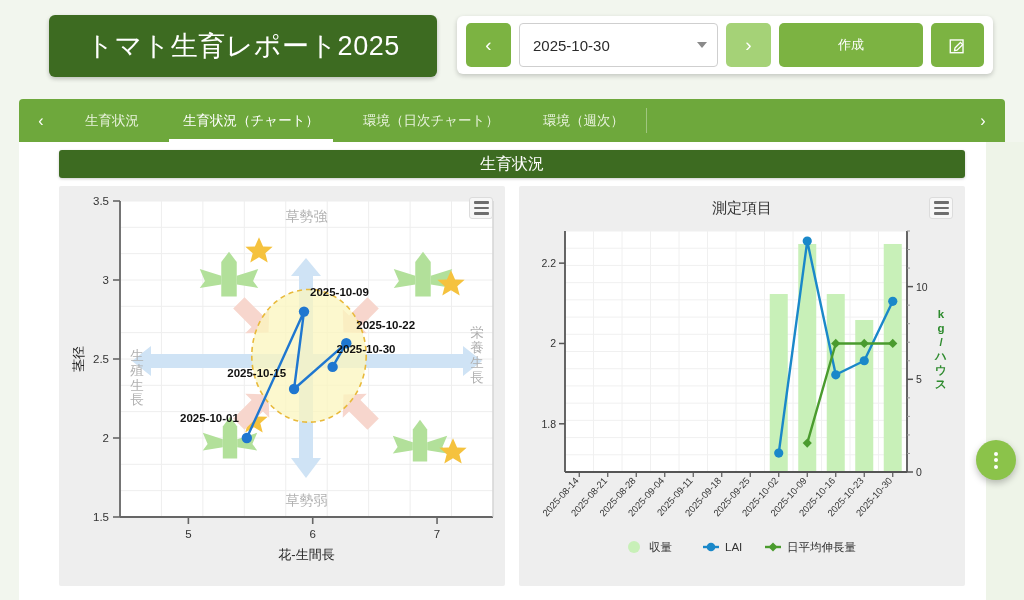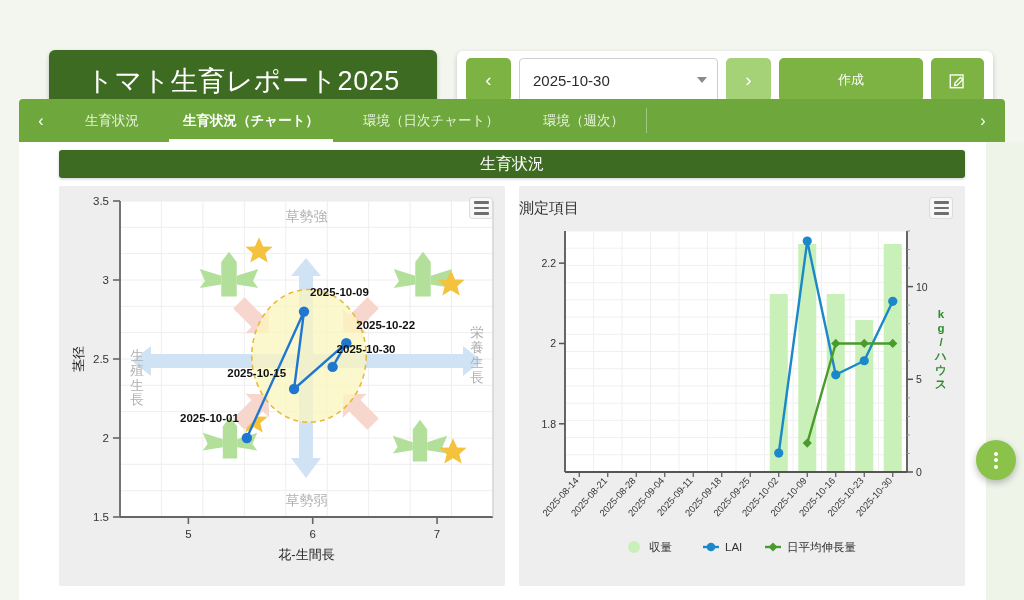--- a/index.html
+++ b/index.html
@@ -7,21 +7,21 @@
   html, body {
     margin: 0; padding: 0;
     width: 1024px; height: 600px;
     overflow: hidden;
     font-family: "Liberation Sans", "DejaVu Sans", sans-serif;
     background: #f2f6ee;
   }
   #app { position: relative; width: 1024px; height: 600px; background: #f2f6ee; }
 
   
-  .topbar { position: absolute; left: 0; top: 0; width: 832px; height: 90px; margin-top: 35px; }
+  .topbar { position: absolute; left: 0; top: 0; width: 832px; height: 90px; }
   .title-chip {
     position: absolute; left: 49px; top: 15px; width: 388px; height: 62px;
     background: #3d6b21; border-radius: 6px;
     box-shadow: 0 2px 4px rgba(0,0,0,.22);
     display: flex; align-items: center; justify-content: center;
   }
   .title-chip span { color: #ffffff; font-size: 27px; letter-spacing: .5px; white-space: nowrap; }
 
   .toolbar {
     position: absolute; left: 457px; top: 16px; height: 58px;
@@ -54,42 +54,42 @@
     background: #6ea83c; border-radius: 4px 4px 0 0;
     display: flex; align-items: stretch; overflow: hidden;
   }
   .tab-arrow { width: 44px; display:flex; align-items:center; justify-content:center;
                color:#fff; font-size:16px; cursor:pointer; flex:0 0 auto; }
   .tab-scroll { flex: 1; display: flex; align-items: stretch; overflow: hidden; }
   .tab {
     flex: 0 0 auto; padding: 0 22px; display: flex; align-items: center; justify-content: center;
     color: #e8f2dc; font-size: 13.5px; white-space: nowrap; cursor: pointer; position: relative;
   }
-  .tab.active { color: #ffffff; font-weight: bold; }
+  .tab.active { color: #ffffff; font-weight: normal; }
   .tab.active::after {
     content: ""; position: absolute; left: 8px; right: 8px; bottom: 0; height: 3px; background: #ffffff;
   }
   .tab-divider { width:1px; background: rgba(255,255,255,.35); margin: 9px 0; flex: 0 0 auto; }
 
   
   .panel {
     position: absolute; left: 19px; top: 142px; width: 986px; height: 458px;
     background: #ffffff;
   }
   .section-head {
     position: absolute; left: 40px; top: 8px; width: 906px; height: 28px;
     background: #3d6b21; border-radius: 3px; color:#fff;
     display:flex; align-items:center; justify-content:center; font-size:16px;
     box-shadow: 0 1px 3px rgba(0,0,0,.2);
   }
   .charts-row { position:absolute; left:40px; top:44px; width:906px; height:400px; display:flex; gap:14px; }
   .chart-card { background:#eeeeee; border-radius:2px; position:relative; }
   .chart-card.left  { width: 446px; height: 400px; }
   .chart-card.right { width: 446px; height: 400px; }
-  .chart-title { position:absolute; top:13px; left:0; right:0; text-align:left; font-size:15px; color:#333; }
+  .chart-title { position:absolute; top:13px; left:0; right:0; text-align:center; font-size:15px; color:#333; }
   .hamburger {
     position:absolute; top:11px; right:12px; width:24px; height:22px; background:#f7f7f7;
     border:1px solid #dcdcdc; border-radius:3px; cursor:pointer;
     display:flex; flex-direction:column; justify-content:center; align-items:center; gap:3px;
   }
   .hamburger i { display:block; width:15px; height:2.5px; background:#6e6e6e; border-radius:1px; }
 
   svg { display:block; }
   .fab {
     position:absolute; right:8px; top:440px; width:40px; height:40px; border-radius:50%;

